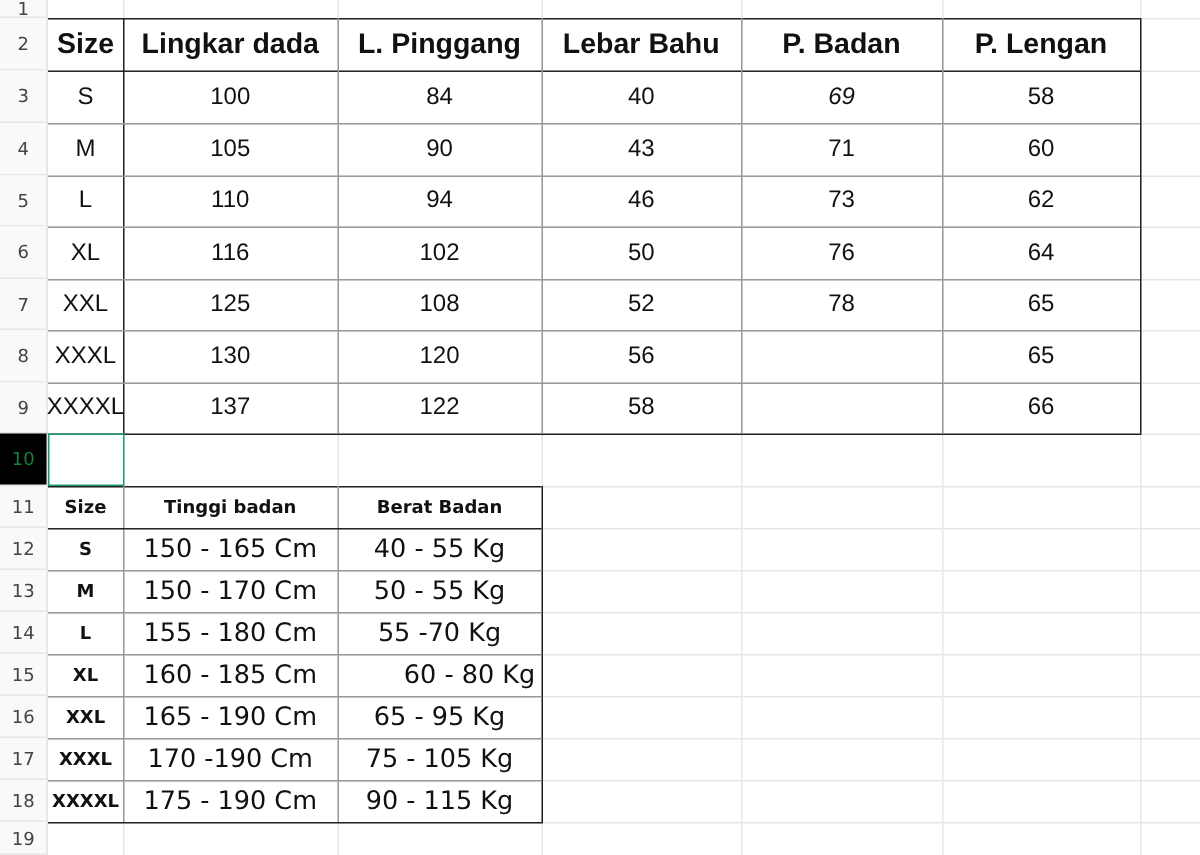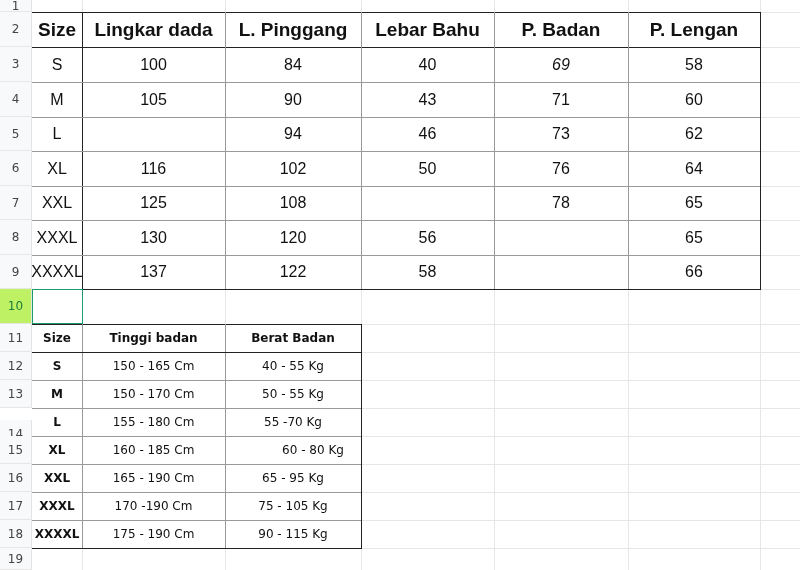--- a/index.html
+++ b/index.html
@@ -8,31 +8,31 @@
       background: #ffffff; font-family: "Liberation Sans", sans-serif;
     }
     .grid { position: absolute; left: 0; top: 0; width: 800px; height: 570px; }
     .rowhdr {
       position: absolute; left: 0; width: 32px; background: #f8f9fa;
       border-right: 1px solid #e2e3e3; box-sizing: border-box;
       display: flex; align-items: center; justify-content: center;
       font-family: "DejaVu Sans", sans-serif; font-size: 12px; color: #444;
       border-bottom: 1px solid #e6e6e6;
     }
-    .rowhdr.active { background: #bef264; color: #188038; }
+    .rowhdr.active { background: #000000; color: #188038; }
     .hline { position: absolute; left: 32px; width: 768px; height: 1px; background: #e6e6e6; }
     .vline { position: absolute; top: 0; width: 1px; height: 570px; background: #e6e6e6; }
     .cell {
       position: absolute; box-sizing: border-box;
       display: flex; align-items: center; justify-content: center;
       color: #111; white-space: nowrap; overflow: visible;
     }
     .t1 { font-family: "Liberation Sans", sans-serif; font-size: 16px; }
     .t1.hdr { font-size: 19px; font-weight: bold; }
-    .t2 { font-family: "DejaVu Sans", sans-serif; font-size: 12px; }
+    .t2 { font-family: "DejaVu Sans", sans-serif; font-size: 17px; }
     .t2.hdr { font-weight: bold; font-size: 12px; }
     .t2.size { font-weight: bold; font-size: 12px; }
     .tborder { position: absolute; background: #222; }
     .tinner { position: absolute; background: #999; }
     .selected {
       position: absolute; left: 32px; top: 289px; width: 51px; height: 35px;
       border: 1px solid #1a9c6b; box-sizing: border-box;
     }
   </style>
 </head>
@@ -69,21 +69,21 @@
     <div class="rowhdr" style="top:82px;height:35px;">4</div>
     <div class="rowhdr" style="top:117px;height:34px;">5</div>
     <div class="rowhdr" style="top:151px;height:35px;">6</div>
     <div class="rowhdr" style="top:186px;height:34px;">7</div>
     <div class="rowhdr" style="top:220px;height:35px;">8</div>
     <div class="rowhdr" style="top:255px;height:34px;">9</div>
     <div class="rowhdr active" style="top:289px;height:35px;">10</div>
     <div class="rowhdr" style="top:324px;height:28px;">11</div>
     <div class="rowhdr" style="top:352px;height:28px;">12</div>
     <div class="rowhdr" style="top:380px;height:28px;">13</div>
-    <div class="rowhdr" style="top:420px;height:28px;">14</div>
+    <div class="rowhdr" style="top:408px;height:28px;">14</div>
     <div class="rowhdr" style="top:436px;height:28px;">15</div>
     <div class="rowhdr" style="top:464px;height:28px;">16</div>
     <div class="rowhdr" style="top:492px;height:28px;">17</div>
     <div class="rowhdr" style="top:520px;height:28px;">18</div>
     <div class="rowhdr" style="top:548px;height:22px;">19</div>
     <div class="cell t1 hdr" style="left:32px;top:12px;width:50px;height:35px;">Size</div>
     <div class="cell t1 hdr" style="left:82px;top:12px;width:143px;height:35px;text-align:right;">Lingkar dada</div>
     <div class="cell t1 hdr" style="left:361px;top:12px;width:133px;height:35px;">Lebar Bahu</div>
     <div class="cell t1 hdr" style="left:225px;top:12px;width:136px;height:35px;">L. Pinggang</div>
     <div class="cell t1 hdr" style="left:494px;top:12px;width:134px;height:35px;">P. Badan</div>
@@ -94,33 +94,35 @@
     <div class="cell t1" style="left:361px;top:47px;width:133px;height:35px;">40</div>
     <div class="cell t1" style="left:494px;top:47px;width:134px;height:35px;font-style:italic;">69</div>
     <div class="cell t1" style="left:628px;top:47px;width:132px;height:35px;">58</div>
     <div class="cell t1" style="left:32px;top:82px;width:50px;height:35px;">M</div>
     <div class="cell t1" style="left:82px;top:82px;width:143px;height:35px;">105</div>
     <div class="cell t1" style="left:225px;top:82px;width:136px;height:35px;">90</div>
     <div class="cell t1" style="left:361px;top:82px;width:133px;height:35px;">43</div>
     <div class="cell t1" style="left:494px;top:82px;width:134px;height:35px;">71</div>
     <div class="cell t1" style="left:628px;top:82px;width:132px;height:35px;">60</div>
     <div class="cell t1" style="left:32px;top:117px;width:50px;height:34px;">L</div>
+    <div class="cell t1" style="left:82px;top:117px;width:143px;height:34px;">110</div>
     <div class="cell t1" style="left:225px;top:117px;width:136px;height:34px;">94</div>
     <div class="cell t1" style="left:361px;top:117px;width:133px;height:34px;">46</div>
     <div class="cell t1" style="left:494px;top:117px;width:134px;height:34px;">73</div>
     <div class="cell t1" style="left:628px;top:117px;width:132px;height:34px;">62</div>
     <div class="cell t1" style="left:32px;top:151px;width:50px;height:35px;">XL</div>
     <div class="cell t1" style="left:82px;top:151px;width:143px;height:35px;">116</div>
     <div class="cell t1" style="left:225px;top:151px;width:136px;height:35px;">102</div>
     <div class="cell t1" style="left:361px;top:151px;width:133px;height:35px;">50</div>
     <div class="cell t1" style="left:494px;top:151px;width:134px;height:35px;">76</div>
     <div class="cell t1" style="left:628px;top:151px;width:132px;height:35px;">64</div>
     <div class="cell t1" style="left:32px;top:186px;width:50px;height:34px;">XXL</div>
     <div class="cell t1" style="left:82px;top:186px;width:143px;height:34px;">125</div>
     <div class="cell t1" style="left:225px;top:186px;width:136px;height:34px;">108</div>
+    <div class="cell t1" style="left:361px;top:186px;width:133px;height:34px;">52</div>
     <div class="cell t1" style="left:494px;top:186px;width:134px;height:34px;">78</div>
     <div class="cell t1" style="left:628px;top:186px;width:132px;height:34px;">65</div>
     <div class="cell t1" style="left:32px;top:220px;width:50px;height:35px;">XXXL</div>
     <div class="cell t1" style="left:82px;top:220px;width:143px;height:35px;">130</div>
     <div class="cell t1" style="left:225px;top:220px;width:136px;height:35px;">120</div>
     <div class="cell t1" style="left:361px;top:220px;width:133px;height:35px;">56</div>
     <div class="cell t1" style="left:628px;top:220px;width:132px;height:35px;">65</div>
     <div class="cell t1" style="left:32px;top:255px;width:50px;height:34px;">XXXXL</div>
     <div class="cell t1" style="left:82px;top:255px;width:143px;height:34px;">137</div>
     <div class="cell t1" style="left:225px;top:255px;width:136px;height:34px;">122</div>

